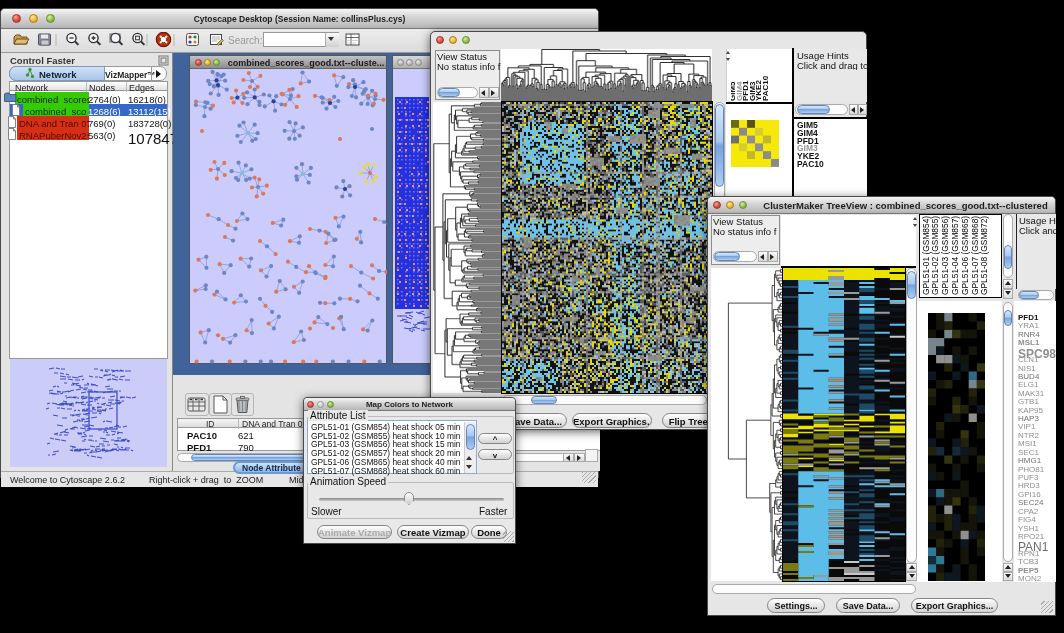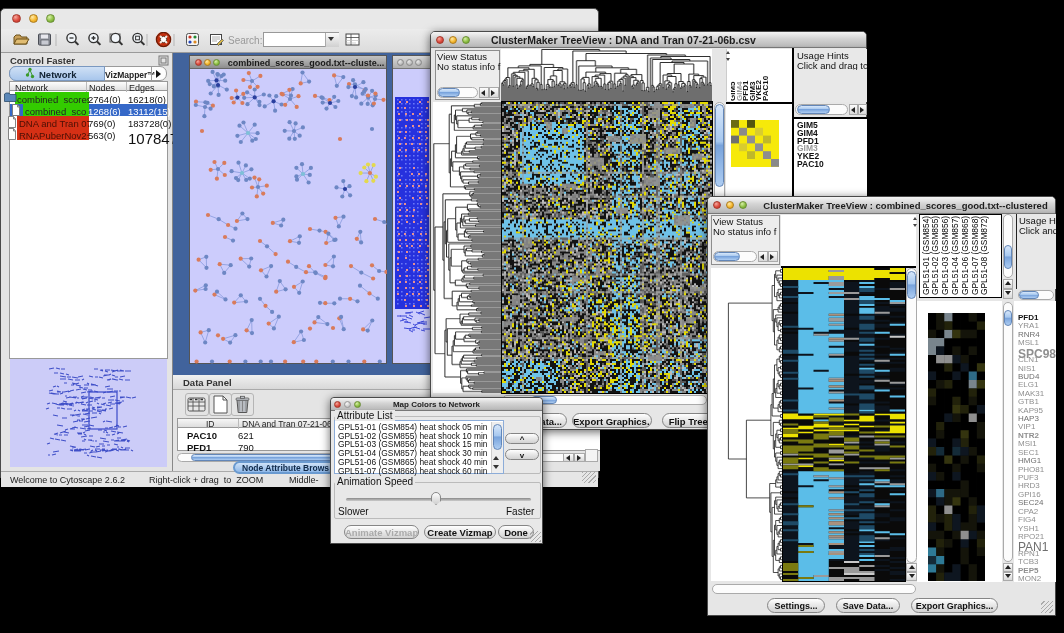--- a/index.html
+++ b/index.html
@@ -15,20 +15,21 @@
 .pill{position:absolute;border-radius:5px;border:1px solid #6286b8;
  background:linear-gradient(#d7e7fa,#a7c8ef 45%,#78a3dc 50%,#aecdf2)}
 .arrbox{position:absolute;background:linear-gradient(#fdfdfd,#d8d8d8);border:1px solid #aaa}
 .tri{position:absolute;width:0;height:0}
 .btn{position:absolute;background:linear-gradient(#ffffff,#e9e9e9 45%,#d2d2d2);border:1px solid #858585;
  border-radius:8px;font-size:9.5px;font-weight:bold;color:#111;text-align:center;white-space:nowrap;overflow:hidden}
 .wh{background:#fff;position:absolute}
 .blk{position:absolute;background:#000}
 </style></head><body>
 <div class="win" style="left:0px;top:8px;width:599px;height:470px;z-index:1">
+    <div class="tbar" style="height:20px;font-size:8.5px;line-height:20px">Cytoscape Desktop (Session Name: collinsPlus.cys)</div>
     <div class="tl" style="left:11px;top:5px;width:9px;height:9px;background:radial-gradient(circle at 35% 30%,#f5aa9f,#dd4a3d 55%,#b03228);border:1px solid #a5382c"></div>
     <div class="tl" style="left:28px;top:5px;width:9px;height:9px;background:radial-gradient(circle at 35% 30%,#ffe9a8,#f5b82e 55%,#d08e18);border:1px solid #ad7c1e"></div>
     <div class="tl" style="left:45px;top:5px;width:9px;height:9px;background:radial-gradient(circle at 35% 30%,#d7f0a8,#8fc045 55%,#5d9626);border:1px solid #6b8f35"></div>
     <div class="abs" style="left:0;top:20px;width:100%;height:24px;background:linear-gradient(#ececec,#dcdcdc);border-bottom:1px solid #9a9a9a"></div>
     <svg width="340" height="16" viewBox="0 0 340 16" style="position:absolute;left:0;top:23px">
       <path d="M55 2v12M146 2v12M173 2v12" stroke="#b5b5b5"></path>
       <g transform="translate(12,0)">
         <path d="M1 12V5l2-2h4l1.5 2H14v7z" fill="#c9a05a" stroke="#6b5018" stroke-width="1"></path>
         <path d="M1 12l2.5-5H16l-3 5z" fill="#e0bc72" stroke="#6b5018" stroke-width="1"></path>
       </g>
@@ -462,23 +463,20 @@
       <div class="tl" style="left:13px;top:3px;width:7px;height:7px;background:radial-gradient(circle at 35% 30%,#e8e8e8,#c2c2c2 55%,#9a9a9a);border:1px solid #8a8a8a"></div>
       <div class="tl" style="left:22px;top:3px;width:7px;height:7px;background:radial-gradient(circle at 35% 30%,#e8e8e8,#c2c2c2 55%,#9a9a9a);border:1px solid #8a8a8a"></div>
       <svg style="position:absolute;left:0;top:13px" width="39" height="296" viewBox="0 0 39 296">
         <rect x="2" y="28" width="34" height="212" fill="#2631dd"></rect>
         <path d="M4 30h1.6v1.6h-1.6zM8 30h1.6v1.6h-1.6zM12 30h1.6v1.6h-1.6zM16 30h1.6v1.6h-1.6zM20 30h1.6v1.6h-1.6zM24 30h1.6v1.6h-1.6zM28 30h1.6v1.6h-1.6zM4 34h1.6v1.6h-1.6zM8 34h1.6v1.6h-1.6zM12 34h1.6v1.6h-1.6zM16 34h1.6v1.6h-1.6zM20 34h1.6v1.6h-1.6zM24 34h1.6v1.6h-1.6zM28 34h1.6v1.6h-1.6zM4 38h1.6v1.6h-1.6zM8 38h1.6v1.6h-1.6zM16 38h1.6v1.6h-1.6zM20 38h1.6v1.6h-1.6zM24 38h1.6v1.6h-1.6zM28 38h1.6v1.6h-1.6zM4 42h1.6v1.6h-1.6zM8 42h1.6v1.6h-1.6zM12 42h1.6v1.6h-1.6zM16 42h1.6v1.6h-1.6zM28 42h1.6v1.6h-1.6zM32 42h1.6v1.6h-1.6zM12 46h1.6v1.6h-1.6zM16 46h1.6v1.6h-1.6zM24 46h1.6v1.6h-1.6zM28 46h1.6v1.6h-1.6zM4 50h1.6v1.6h-1.6zM8 50h1.6v1.6h-1.6zM12 50h1.6v1.6h-1.6zM16 50h1.6v1.6h-1.6zM20 50h1.6v1.6h-1.6zM24 50h1.6v1.6h-1.6zM28 50h1.6v1.6h-1.6zM32 50h1.6v1.6h-1.6zM4 54h1.6v1.6h-1.6zM28 54h1.6v1.6h-1.6zM32 54h1.6v1.6h-1.6zM4 58h1.6v1.6h-1.6zM8 58h1.6v1.6h-1.6zM12 58h1.6v1.6h-1.6zM16 58h1.6v1.6h-1.6zM20 58h1.6v1.6h-1.6zM28 58h1.6v1.6h-1.6zM32 58h1.6v1.6h-1.6zM4 62h1.6v1.6h-1.6zM8 62h1.6v1.6h-1.6zM16 62h1.6v1.6h-1.6zM24 62h1.6v1.6h-1.6zM28 62h1.6v1.6h-1.6zM4 66h1.6v1.6h-1.6zM12 66h1.6v1.6h-1.6zM16 66h1.6v1.6h-1.6zM20 66h1.6v1.6h-1.6zM28 66h1.6v1.6h-1.6zM32 66h1.6v1.6h-1.6zM4 70h1.6v1.6h-1.6zM8 70h1.6v1.6h-1.6zM16 70h1.6v1.6h-1.6zM20 70h1.6v1.6h-1.6zM28 70h1.6v1.6h-1.6zM32 70h1.6v1.6h-1.6zM4 74h1.6v1.6h-1.6zM8 74h1.6v1.6h-1.6zM12 74h1.6v1.6h-1.6zM16 74h1.6v1.6h-1.6zM20 74h1.6v1.6h-1.6zM24 74h1.6v1.6h-1.6zM28 74h1.6v1.6h-1.6zM8 78h1.6v1.6h-1.6zM20 78h1.6v1.6h-1.6zM24 78h1.6v1.6h-1.6zM28 78h1.6v1.6h-1.6zM32 78h1.6v1.6h-1.6zM4 82h1.6v1.6h-1.6zM8 82h1.6v1.6h-1.6zM12 82h1.6v1.6h-1.6zM20 82h1.6v1.6h-1.6zM24 82h1.6v1.6h-1.6zM28 82h1.6v1.6h-1.6zM32 82h1.6v1.6h-1.6zM8 86h1.6v1.6h-1.6zM12 86h1.6v1.6h-1.6zM16 86h1.6v1.6h-1.6zM20 86h1.6v1.6h-1.6zM24 86h1.6v1.6h-1.6zM32 86h1.6v1.6h-1.6zM4 90h1.6v1.6h-1.6zM8 90h1.6v1.6h-1.6zM12 90h1.6v1.6h-1.6zM16 90h1.6v1.6h-1.6zM20 90h1.6v1.6h-1.6zM24 90h1.6v1.6h-1.6zM28 90h1.6v1.6h-1.6zM4 94h1.6v1.6h-1.6zM12 94h1.6v1.6h-1.6zM16 94h1.6v1.6h-1.6zM20 94h1.6v1.6h-1.6zM28 94h1.6v1.6h-1.6zM32 94h1.6v1.6h-1.6zM4 98h1.6v1.6h-1.6zM8 98h1.6v1.6h-1.6zM12 98h1.6v1.6h-1.6zM16 98h1.6v1.6h-1.6zM20 98h1.6v1.6h-1.6zM24 98h1.6v1.6h-1.6zM28 98h1.6v1.6h-1.6zM4 102h1.6v1.6h-1.6zM12 102h1.6v1.6h-1.6zM16 102h1.6v1.6h-1.6zM24 102h1.6v1.6h-1.6zM28 102h1.6v1.6h-1.6zM4 106h1.6v1.6h-1.6zM8 106h1.6v1.6h-1.6zM16 106h1.6v1.6h-1.6zM20 106h1.6v1.6h-1.6zM24 106h1.6v1.6h-1.6zM28 106h1.6v1.6h-1.6zM32 106h1.6v1.6h-1.6zM4 110h1.6v1.6h-1.6zM12 110h1.6v1.6h-1.6zM16 110h1.6v1.6h-1.6zM20 110h1.6v1.6h-1.6zM24 110h1.6v1.6h-1.6zM28 110h1.6v1.6h-1.6zM4 114h1.6v1.6h-1.6zM8 114h1.6v1.6h-1.6zM12 114h1.6v1.6h-1.6zM16 114h1.6v1.6h-1.6zM20 114h1.6v1.6h-1.6zM24 114h1.6v1.6h-1.6zM28 114h1.6v1.6h-1.6zM32 114h1.6v1.6h-1.6zM4 118h1.6v1.6h-1.6zM12 118h1.6v1.6h-1.6zM20 118h1.6v1.6h-1.6zM24 118h1.6v1.6h-1.6zM32 118h1.6v1.6h-1.6zM4 122h1.6v1.6h-1.6zM12 122h1.6v1.6h-1.6zM16 122h1.6v1.6h-1.6zM20 122h1.6v1.6h-1.6zM24 122h1.6v1.6h-1.6zM28 122h1.6v1.6h-1.6zM32 122h1.6v1.6h-1.6zM4 126h1.6v1.6h-1.6zM12 126h1.6v1.6h-1.6zM16 126h1.6v1.6h-1.6zM24 126h1.6v1.6h-1.6zM28 126h1.6v1.6h-1.6zM32 126h1.6v1.6h-1.6zM4 130h1.6v1.6h-1.6zM8 130h1.6v1.6h-1.6zM12 130h1.6v1.6h-1.6zM20 130h1.6v1.6h-1.6zM24 130h1.6v1.6h-1.6zM28 130h1.6v1.6h-1.6zM4 134h1.6v1.6h-1.6zM8 134h1.6v1.6h-1.6zM20 134h1.6v1.6h-1.6zM24 134h1.6v1.6h-1.6zM28 134h1.6v1.6h-1.6zM4 138h1.6v1.6h-1.6zM8 138h1.6v1.6h-1.6zM12 138h1.6v1.6h-1.6zM16 138h1.6v1.6h-1.6zM20 138h1.6v1.6h-1.6zM24 138h1.6v1.6h-1.6zM28 138h1.6v1.6h-1.6zM32 138h1.6v1.6h-1.6zM4 142h1.6v1.6h-1.6zM12 142h1.6v1.6h-1.6zM16 142h1.6v1.6h-1.6zM20 142h1.6v1.6h-1.6zM24 142h1.6v1.6h-1.6zM4 146h1.6v1.6h-1.6zM8 146h1.6v1.6h-1.6zM12 146h1.6v1.6h-1.6zM16 146h1.6v1.6h-1.6zM24 146h1.6v1.6h-1.6zM28 146h1.6v1.6h-1.6zM4 150h1.6v1.6h-1.6zM8 150h1.6v1.6h-1.6zM12 150h1.6v1.6h-1.6zM20 150h1.6v1.6h-1.6zM28 150h1.6v1.6h-1.6zM32 150h1.6v1.6h-1.6zM4 154h1.6v1.6h-1.6zM8 154h1.6v1.6h-1.6zM16 154h1.6v1.6h-1.6zM24 154h1.6v1.6h-1.6zM32 154h1.6v1.6h-1.6zM4 158h1.6v1.6h-1.6zM12 158h1.6v1.6h-1.6zM16 158h1.6v1.6h-1.6zM20 158h1.6v1.6h-1.6zM32 158h1.6v1.6h-1.6zM4 162h1.6v1.6h-1.6zM8 162h1.6v1.6h-1.6zM12 162h1.6v1.6h-1.6zM20 162h1.6v1.6h-1.6zM24 162h1.6v1.6h-1.6zM28 162h1.6v1.6h-1.6zM32 162h1.6v1.6h-1.6zM4 166h1.6v1.6h-1.6zM8 166h1.6v1.6h-1.6zM12 166h1.6v1.6h-1.6zM16 166h1.6v1.6h-1.6zM20 166h1.6v1.6h-1.6zM28 166h1.6v1.6h-1.6zM4 170h1.6v1.6h-1.6zM12 170h1.6v1.6h-1.6zM20 170h1.6v1.6h-1.6zM24 170h1.6v1.6h-1.6zM28 170h1.6v1.6h-1.6zM4 174h1.6v1.6h-1.6zM8 174h1.6v1.6h-1.6zM12 174h1.6v1.6h-1.6zM16 174h1.6v1.6h-1.6zM20 174h1.6v1.6h-1.6zM24 174h1.6v1.6h-1.6zM28 174h1.6v1.6h-1.6zM32 174h1.6v1.6h-1.6zM8 178h1.6v1.6h-1.6zM16 178h1.6v1.6h-1.6zM20 178h1.6v1.6h-1.6zM24 178h1.6v1.6h-1.6zM4 182h1.6v1.6h-1.6zM8 182h1.6v1.6h-1.6zM16 182h1.6v1.6h-1.6zM20 182h1.6v1.6h-1.6zM28 182h1.6v1.6h-1.6zM32 182h1.6v1.6h-1.6zM12 186h1.6v1.6h-1.6zM16 186h1.6v1.6h-1.6zM20 186h1.6v1.6h-1.6zM24 186h1.6v1.6h-1.6zM32 186h1.6v1.6h-1.6zM4 190h1.6v1.6h-1.6zM16 190h1.6v1.6h-1.6zM20 190h1.6v1.6h-1.6zM24 190h1.6v1.6h-1.6zM28 190h1.6v1.6h-1.6zM32 190h1.6v1.6h-1.6zM8 194h1.6v1.6h-1.6zM12 194h1.6v1.6h-1.6zM24 194h1.6v1.6h-1.6zM28 194h1.6v1.6h-1.6zM32 194h1.6v1.6h-1.6zM4 198h1.6v1.6h-1.6zM8 198h1.6v1.6h-1.6zM16 198h1.6v1.6h-1.6zM20 198h1.6v1.6h-1.6zM24 198h1.6v1.6h-1.6zM28 198h1.6v1.6h-1.6zM32 198h1.6v1.6h-1.6zM12 202h1.6v1.6h-1.6zM20 202h1.6v1.6h-1.6zM24 202h1.6v1.6h-1.6zM28 202h1.6v1.6h-1.6zM32 202h1.6v1.6h-1.6zM12 206h1.6v1.6h-1.6zM16 206h1.6v1.6h-1.6zM20 206h1.6v1.6h-1.6zM24 206h1.6v1.6h-1.6zM28 206h1.6v1.6h-1.6zM32 206h1.6v1.6h-1.6zM4 210h1.6v1.6h-1.6zM12 210h1.6v1.6h-1.6zM16 210h1.6v1.6h-1.6zM20 210h1.6v1.6h-1.6zM24 210h1.6v1.6h-1.6zM28 210h1.6v1.6h-1.6zM32 210h1.6v1.6h-1.6zM4 214h1.6v1.6h-1.6zM16 214h1.6v1.6h-1.6zM24 214h1.6v1.6h-1.6zM28 214h1.6v1.6h-1.6zM4 218h1.6v1.6h-1.6zM12 218h1.6v1.6h-1.6zM16 218h1.6v1.6h-1.6zM20 218h1.6v1.6h-1.6zM28 218h1.6v1.6h-1.6zM32 218h1.6v1.6h-1.6zM4 222h1.6v1.6h-1.6zM8 222h1.6v1.6h-1.6zM16 222h1.6v1.6h-1.6zM20 222h1.6v1.6h-1.6zM24 222h1.6v1.6h-1.6zM28 222h1.6v1.6h-1.6zM32 222h1.6v1.6h-1.6zM8 226h1.6v1.6h-1.6zM12 226h1.6v1.6h-1.6zM16 226h1.6v1.6h-1.6zM20 226h1.6v1.6h-1.6zM24 226h1.6v1.6h-1.6zM28 226h1.6v1.6h-1.6zM32 226h1.6v1.6h-1.6zM4 230h1.6v1.6h-1.6zM8 230h1.6v1.6h-1.6zM20 230h1.6v1.6h-1.6zM24 230h1.6v1.6h-1.6zM28 230h1.6v1.6h-1.6zM32 230h1.6v1.6h-1.6zM4 234h1.6v1.6h-1.6zM12 234h1.6v1.6h-1.6zM16 234h1.6v1.6h-1.6zM20 234h1.6v1.6h-1.6zM32 234h1.6v1.6h-1.6z" fill="#6a78f8"></path>
         <path d="M6 32h2v2h-2zM13 32h2v2h-2zM26 32h2v2h-2zM34 32h2v2h-2zM4 38h2v2h-2zM11 38h2v2h-2zM33 38h2v2h-2zM5 44h2v2h-2zM12 44h2v2h-2zM19 44h2v2h-2zM26 44h2v2h-2zM6 50h2v2h-2zM13 50h2v2h-2zM18 50h2v2h-2zM26 50h2v2h-2zM34 50h2v2h-2zM12 56h2v2h-2zM19 56h2v2h-2zM25 56h2v2h-2zM34 56h2v2h-2zM6 62h2v2h-2zM12 62h2v2h-2zM26 62h2v2h-2zM32 62h2v2h-2zM5 68h2v2h-2zM11 68h2v2h-2zM19 68h2v2h-2zM25 68h2v2h-2zM33 68h2v2h-2zM6 74h2v2h-2zM12 74h2v2h-2zM18 74h2v2h-2zM26 74h2v2h-2zM32 74h2v2h-2zM6 80h2v2h-2zM12 80h2v2h-2zM20 80h2v2h-2zM25 80h2v2h-2zM32 80h2v2h-2zM5 86h2v2h-2zM12 86h2v2h-2zM32 86h2v2h-2zM34 92h2v2h-2zM6 98h2v2h-2zM20 98h2v2h-2zM5 104h2v2h-2zM18 104h2v2h-2zM25 104h2v2h-2zM32 104h2v2h-2zM6 110h2v2h-2zM20 110h2v2h-2zM27 110h2v2h-2zM33 110h2v2h-2zM6 116h2v2h-2zM13 116h2v2h-2zM19 116h2v2h-2zM25 116h2v2h-2zM32 116h2v2h-2zM4 122h2v2h-2zM26 122h2v2h-2zM32 122h2v2h-2zM6 128h2v2h-2zM19 128h2v2h-2zM26 128h2v2h-2zM33 128h2v2h-2zM6 134h2v2h-2zM11 134h2v2h-2zM27 134h2v2h-2zM33 134h2v2h-2zM6 140h2v2h-2zM13 140h2v2h-2zM20 140h2v2h-2zM6 146h2v2h-2zM13 146h2v2h-2zM19 146h2v2h-2zM34 146h2v2h-2zM5 152h2v2h-2zM13 152h2v2h-2zM20 152h2v2h-2zM27 152h2v2h-2zM4 158h2v2h-2zM27 158h2v2h-2zM5 164h2v2h-2zM11 164h2v2h-2zM19 164h2v2h-2zM27 164h2v2h-2zM32 164h2v2h-2zM6 170h2v2h-2zM12 170h2v2h-2zM19 170h2v2h-2zM26 170h2v2h-2zM32 170h2v2h-2zM6 176h2v2h-2zM13 176h2v2h-2zM18 176h2v2h-2zM26 176h2v2h-2zM34 176h2v2h-2zM5 182h2v2h-2zM13 182h2v2h-2zM25 182h2v2h-2zM33 182h2v2h-2zM4 188h2v2h-2zM12 188h2v2h-2zM33 188h2v2h-2zM4 194h2v2h-2zM20 194h2v2h-2zM34 194h2v2h-2zM4 200h2v2h-2zM13 200h2v2h-2zM20 200h2v2h-2zM25 200h2v2h-2zM34 200h2v2h-2zM6 206h2v2h-2zM13 206h2v2h-2zM26 206h2v2h-2zM32 206h2v2h-2zM6 212h2v2h-2zM12 212h2v2h-2zM20 212h2v2h-2zM26 212h2v2h-2zM32 212h2v2h-2zM4 218h2v2h-2zM12 218h2v2h-2zM19 218h2v2h-2zM27 218h2v2h-2zM33 218h2v2h-2zM4 224h2v2h-2zM13 224h2v2h-2zM19 224h2v2h-2zM25 224h2v2h-2zM34 224h2v2h-2zM11 230h2v2h-2zM25 230h2v2h-2zM33 230h2v2h-2zM12 236h2v2h-2zM20 236h2v2h-2zM27 236h2v2h-2zM34 236h2v2h-2z" fill="#e89090"></path>
         <path d="M28 253l3 -1M4 247l4 0M25 244l6 -2M23 243l4 2M27 244l5 2M7 252l4 -1M16 246l4 2M24 254l4 -1M20 255l3 2M13 248l6 2M12 253l3 -0M28 261l4 1M31 249l6 -1M30 260l7 -0M22 256l5 -2M21 258l6 2M30 255l4 0M7 247l7 -0M16 260l6 -2M14 253l4 1M20 259l4 -1M11 253l4 0M12 244l6 0M28 253l6 0M16 261l4 2M19 261l3 0M11 259l7 1M13 244l7 -1M26 254l6 1M9 250l5 1" stroke="#3d49d8" stroke-width="1" fill="none"></path>
       </svg>
     </div>
     <div class="abs" style="left:172px;top:366px;width:427px;height:96px;background:#e4e4e4">
-      <div style="position:absolute;left:0;top:0;width:100%;height:15px;background:linear-gradient(#f0f0f0,#d8d8d8);border-bottom:1px solid #aaa">
-        <span style="position:absolute;left:10px;top:2px;font-size:9.5px;font-weight:bold;color:#333">Data Panel</span>
-      </div>
       <svg width="20" height="19" viewBox="0 0 20 19" style="position:absolute;left:14px;top:20px">
         <rect x="1" y="3" width="17" height="13" rx="1.5" fill="#e8e8e8" stroke="#555"></rect>
         <path d="M1 7h17M1 11h17M6 3v13M12 3v13" stroke="#555" stroke-width=".9"></path>
         <path d="M2.5 4.5h2.5M8 4.5h2.5M13.5 4.5h2.5" stroke="#333" stroke-width="1.6"></path>
       </svg>
       <svg width="19" height="19" viewBox="0 0 19 19" style="position:absolute;left:38px;top:20px">
         <path d="M3 1h9l4 4v13H3z" fill="#fff" stroke="#555"></path>
         <path d="M12 1v4h4" fill="none" stroke="#555"></path>
       </svg>
       <svg width="19" height="19" viewBox="0 0 19 19" style="position:absolute;left:60px;top:20px">
@@ -504,21 +502,20 @@
       <div class="pill" style="left:18px;top:79px;width:270px;height:7px"></div>
       <div class="arrbox" style="left:390px;top:78px;width:11px;height:9px"></div>
       <div class="tri" style="left:392.5px;top:79.5px;border-top:3px solid transparent;border-bottom:3px solid transparent;border-right:4px solid #222"></div>
       <div class="arrbox" style="left:401px;top:78px;width:11px;height:9px"></div>
       <div class="tri" style="left:403.5px;top:79.5px;border-top:3px solid transparent;border-bottom:3px solid transparent;border-left:4px solid #222"></div>
       <div style="position:absolute;left:412px;top:74px;width:13px;height:13px;background:#f4f4f4;border:1px solid #aaa"></div>
     </div>
     <div class="abs" style="left:232px;top:452px;width:150px;height:13px;border-radius:7px;background:linear-gradient(#cfe2f8,#8fb8e8);border:2px solid #6a9ad0;font-size:8.5px;font-weight:bold;color:#102a4a;text-align:left;padding-left:7px;line-height:10px">Node Attribute Brows</div>
   </div>
 <div class="win" style="left:430px;top:31px;width:437px;height:399px;z-index:2;background:#e6e6e6">
-    <div class="tbar" style="height:16px;font-size:10.5px;line-height:16px;padding-left:60px;padding-right:110px;overflow:hidden;white-space:nowrap">ClusterMaker TreeView : DNA and Tran 07-21-06b.csv</div>
     <div class="tl" style="left:5px;top:4px;width:8px;height:8px;background:radial-gradient(circle at 35% 30%,#f5aa9f,#dd4a3d 55%,#b03228);border:1px solid #a5382c"></div>
     <div class="tl" style="left:18px;top:4px;width:8px;height:8px;background:radial-gradient(circle at 35% 30%,#ffe9a8,#f5b82e 55%,#d08e18);border:1px solid #ad7c1e"></div>
     <div class="tl" style="left:31px;top:4px;width:8px;height:8px;background:radial-gradient(circle at 35% 30%,#d7f0a8,#8fc045 55%,#5d9626);border:1px solid #6b8f35"></div>
     <div class="panel" style="left:4px;top:18px;width:65px;height:50px"></div>
     <div class="abs" style="left:6px;top:20px;font-size:9.5px;color:#111;line-height:9.5px;white-space:nowrap;width:64px;overflow:hidden">View Status<br>No status info f</div>
     <div class="sbtrack" style="left:6px;top:55px;width:41px;height:11px"></div>
     <div class="pill" style="left:7px;top:56px;width:22px;height:9px"></div>
     <div class="arrbox" style="left:48px;top:55px;width:10px;height:11px"></div>
     <div class="tri" style="left:50.0px;top:57.5px;border-top:3px solid transparent;border-bottom:3px solid transparent;border-right:4px solid #222"></div>
     <div class="arrbox" style="left:58px;top:55px;width:10px;height:11px"></div>
@@ -688,32 +685,32 @@
     <div class="pill" style="left:296px;top:113px;width:8px;height:16px;border-radius:4px"></div>
     <div class="arrbox" style="left:295px;top:366px;width:10px;height:9px"></div>
     <div class="tri" style="left:297.0px;top:367.5px;border-left:3px solid transparent;border-right:3px solid transparent;border-bottom:4px solid #222"></div>
     <div class="arrbox" style="left:295px;top:375px;width:10px;height:9px"></div>
     <div class="tri" style="left:297.0px;top:376.5px;border-left:3px solid transparent;border-right:3px solid transparent;border-top:4px solid #222"></div>
     <div class="wh" style="left:306px;top:104px;width:42px;height:281px"></div>
     <div class="abs" style="left:310px;top:116px;width:38px;height:270px">
       <div style="position:absolute;left:0;top:0.0px;font-size:8px;font-weight:bold;color:#111">PFD1</div>
       <div style="position:absolute;left:0;top:8.42px;font-size:8px;font-weight:normal;color:#8f8f8f">YRA1</div>
       <div style="position:absolute;left:0;top:16.84px;font-size:8px;font-weight:normal;color:#6f6f6f">RNR4</div>
-      <div style="position:absolute;left:0;top:25.259999999999998px;font-size:8px;font-weight:normal;color:#8f8f8f">MSL1</div>
+      <div style="position:absolute;left:0;top:25.259999999999998px;font-size:8px;font-weight:bold;color:#8f8f8f">MSL1</div>
       <div style="position:absolute;left:0;top:33.68px;font-size:12px;font-weight:bold;color:#8f8f8f">SPC98</div>
       <div style="position:absolute;left:0;top:42.1px;font-size:8px;font-weight:normal;color:#8f8f8f">CLN1</div>
       <div style="position:absolute;left:0;top:50.519999999999996px;font-size:8px;font-weight:normal;color:#8f8f8f">NIS1</div>
       <div style="position:absolute;left:0;top:58.94px;font-size:8px;font-weight:normal;color:#6f6f6f">BUD4</div>
       <div style="position:absolute;left:0;top:67.36px;font-size:8px;font-weight:normal;color:#8f8f8f">ELG1</div>
       <div style="position:absolute;left:0;top:75.78px;font-size:8px;font-weight:normal;color:#8f8f8f">MAK31</div>
       <div style="position:absolute;left:0;top:84.2px;font-size:8px;font-weight:normal;color:#8f8f8f">GTB1</div>
       <div style="position:absolute;left:0;top:92.62px;font-size:8px;font-weight:normal;color:#8f8f8f">KAP95</div>
       <div style="position:absolute;left:0;top:101.03999999999999px;font-size:8px;font-weight:normal;color:#6f6f6f">HAP3</div>
       <div style="position:absolute;left:0;top:109.46px;font-size:8px;font-weight:normal;color:#8f8f8f">VIP1</div>
-      <div style="position:absolute;left:0;top:117.88px;font-size:8px;font-weight:bold;color:#8f8f8f">NTR2</div>
+      <div style="position:absolute;left:0;top:117.88px;font-size:8px;font-weight:normal;color:#8f8f8f">NTR2</div>
       <div style="position:absolute;left:0;top:126.3px;font-size:8px;font-weight:normal;color:#8f8f8f">MSI1</div>
       <div style="position:absolute;left:0;top:134.72px;font-size:8px;font-weight:normal;color:#8f8f8f">SEC1</div>
       <div style="position:absolute;left:0;top:143.14px;font-size:8px;font-weight:normal;color:#6f6f6f">HMG1</div>
       <div style="position:absolute;left:0;top:151.56px;font-size:8px;font-weight:normal;color:#8f8f8f">PHO81</div>
       <div style="position:absolute;left:0;top:159.98px;font-size:8px;font-weight:normal;color:#8f8f8f">PUF3</div>
       <div style="position:absolute;left:0;top:168.4px;font-size:8px;font-weight:normal;color:#8f8f8f">HRD3</div>
       <div style="position:absolute;left:0;top:176.82px;font-size:8px;font-weight:normal;color:#8f8f8f">GPI16</div>
       <div style="position:absolute;left:0;top:185.24px;font-size:8px;font-weight:normal;color:#6f6f6f">SEC24</div>
       <div style="position:absolute;left:0;top:193.66px;font-size:8px;font-weight:normal;color:#8f8f8f">CPA2</div>
       <div style="position:absolute;left:0;top:202.07999999999998px;font-size:8px;font-weight:normal;color:#8f8f8f">FIG4</div>
@@ -724,32 +721,32 @@
       <div style="position:absolute;left:0;top:244.18px;font-size:8px;font-weight:normal;color:#8f8f8f">TCB3</div>
       <div style="position:absolute;left:0;top:252.6px;font-size:8px;font-weight:bold;color:#8f8f8f">PEP5</div>
       <div style="position:absolute;left:0;top:261.02px;font-size:8px;font-weight:normal;color:#8f8f8f">MON2</div>
     </div>
     <div class="sbtrack" style="left:4px;top:387px;width:204px;height:10px"></div>
     <div class="btn" style="left:59px;top:401px;width:58px;height:15px;line-height:15px;font-size:9px">Settings...</div>
     <div class="btn" style="left:128px;top:401px;width:64px;height:15px;line-height:15px;font-size:9px">Save Data...</div>
     <div class="btn" style="left:203px;top:401px;width:87px;height:15px;line-height:15px;font-size:9px">Export Graphics...</div>
     <div class="abs" style="right:2px;bottom:2px;width:12px;height:12px;background:repeating-linear-gradient(135deg,transparent 0 2px,#aaa 2px 3px)"></div>
   </div>
-<div class="win" style="left:330px;top:397px;width:213px;height:147px;z-index:4;border-radius:4px 4px 0 0">
+<div class="win" style="left:303px;top:397px;width:213px;height:147px;z-index:4;border-radius:4px 4px 0 0">
     <div class="tbar" style="height:13px;font-size:8px;line-height:13px">Map Colors to Network</div>
     <div class="tl" style="left:3px;top:3px;width:7px;height:7px;background:radial-gradient(circle at 35% 30%,#f5aa9f,#dd4a3d 55%,#b03228);border:1px solid #a5382c"></div>
     <div class="tl" style="left:13px;top:3px;width:7px;height:7px;background:radial-gradient(circle at 35% 30%,#f8f8f8,#d0d0d0 55%,#aaa);border:1px solid #999"></div>
     <div class="tl" style="left:23px;top:3px;width:7px;height:7px;background:radial-gradient(circle at 35% 30%,#d7f0a8,#8fc045 55%,#5d9626);border:1px solid #6b8f35"></div>
     <div class="abs" style="left:3px;top:18px;width:207px;height:58px;border:1px solid #bbb;border-radius:2px"></div>
     <div class="abs" style="left:4px;top:12px;font-size:10px;color:#111;background:#e8e8e8;padding:0 2px;z-index:2">Attribute List</div>
     <div class="wh" style="left:3px;top:22px;width:170px;height:54px;border:1.5px solid #8cacd8"></div>
     <div class="abs" style="left:7px;top:24.0px;font-size:8.4px;color:#111;white-space:nowrap">GPL51-01 (GSM854) heat shock 05 min</div>
     <div class="abs" style="left:7px;top:32.7px;font-size:8.4px;color:#111;white-space:nowrap">GPL51-02 (GSM855) heat shock 10 min</div>
     <div class="abs" style="left:7px;top:41.4px;font-size:8.4px;color:#111;white-space:nowrap">GPL51-03 (GSM856) heat shock 15 min</div>
-    <div class="abs" style="left:7px;top:50.099999999999994px;font-size:8.4px;color:#111;white-space:nowrap">GPL51-04 (GSM857) heat shock 30 min</div>
+    <div class="abs" style="left:7px;top:50.099999999999994px;font-size:8.4px;color:#111;white-space:nowrap">GPL51-02 (GSM857) heat shock 20 min</div>
     <div class="abs" style="left:7px;top:58.8px;font-size:8.4px;color:#111;white-space:nowrap">GPL51-06 (GSM865) heat shock 40 min</div>
     <div class="abs" style="left:7px;top:67.5px;font-size:8.4px;color:#111;white-space:nowrap">GPL51-07 (GSM868) heat shock 60 min</div>
     <div class="abs" style="left:160px;top:23.5px;width:12px;height:51px;background:#eee;border-left:1px solid #ccc"></div>
     <div class="pill" style="left:161.5px;top:26px;width:9px;height:26px;border-radius:5px"></div>
     <div class="tri" style="left:162px;top:58px;border-left:3px solid transparent;border-right:3px solid transparent;border-bottom:4px solid #333"></div>
     <div class="tri" style="left:162px;top:67px;border-left:3px solid transparent;border-right:3px solid transparent;border-top:4px solid #333"></div>
     <div class="btn" style="left:174px;top:35px;width:34px;height:11px;line-height:11px;font-size:8px">^</div>
     <div class="btn" style="left:174px;top:51px;width:34px;height:11px;line-height:11px;font-size:8px">v</div>
     <div class="abs" style="left:3px;top:84px;width:207px;height:37px;border:1px solid #bbb;border-radius:2px"></div>
     <div class="abs" style="left:4px;top:78px;font-size:10px;color:#111;background:#e8e8e8;padding:0 2px;z-index:2">Animation Speed</div>

